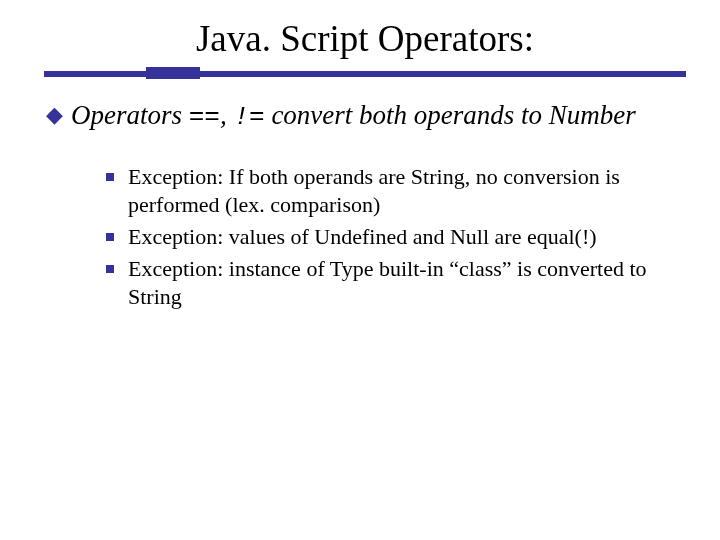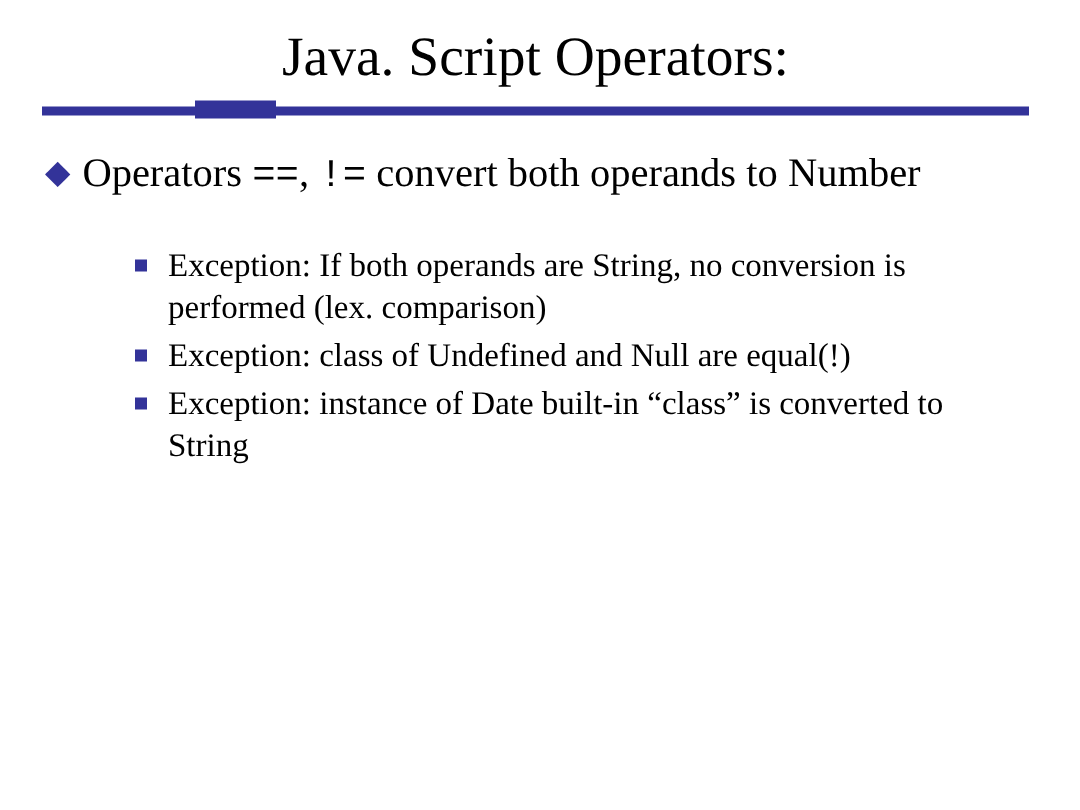--- a/index.html
+++ b/index.html
@@ -10,21 +10,21 @@
     background: #ffffff;
     font-family: "Times New Roman", Times, serif;
     color: #000;
     overflow: hidden;
   }
   .slide {
     width: 720px;
     height: 476px;
     position: relative;
     box-sizing: border-box;
-    padding: 18px 34px 0 28px;
+    padding: 18px 34px 0 44px;
   }
   .title {
     text-align: center;
     font-size: 37px;
     line-height: 1.15;
     margin: 0 0 6px 0;
     font-weight: normal;
   }
   .title-line {
     display: block;
@@ -62,20 +62,21 @@
   }
   .lvl1 .bullet {
     color: #333399;
     font-size: 22px;
     line-height: 32px;
     margin-right: 8px;
     flex: 0 0 auto;
   }
   .lvl1 .text {
     flex: 1 1 auto;
+    font-style: italic;
   }
   .mono {
     font-family: "Courier New", Courier, monospace;
     font-size: 26px;
   }
   .sublist {
     padding-left: 60px;
     margin-top: 30px;
   }
   .lvl2 {
@@ -121,23 +122,23 @@
       </span>
     </div>
 
     <div class="sublist">
       <div class="lvl2">
         <span class="bullet2"></span>
         <span class="text">Exception: If both operands are String, no conversion is performed (lex. comparison)</span>
       </div>
       <div class="lvl2">
         <span class="bullet2"></span>
-        <span class="text">Exception: class of Undefined and Null are equal(!)</span>
+        <span class="text">Exception: values of Undefined and Null are equal(!)</span>
       </div>
       <div class="lvl2">
         <span class="bullet2"></span>
-        <span class="text">Exception: instance of Date built-in “class” is converted to String</span>
+        <span class="text">Exception: instance of Type built-in “class” is converted to String</span>
       </div>
     </div>
 
   </div>
 
 </div>
 
 </body></html>

